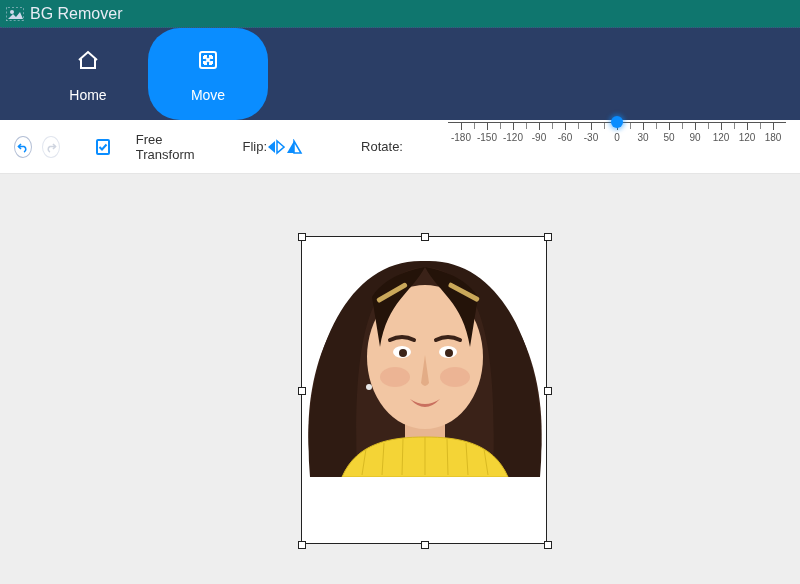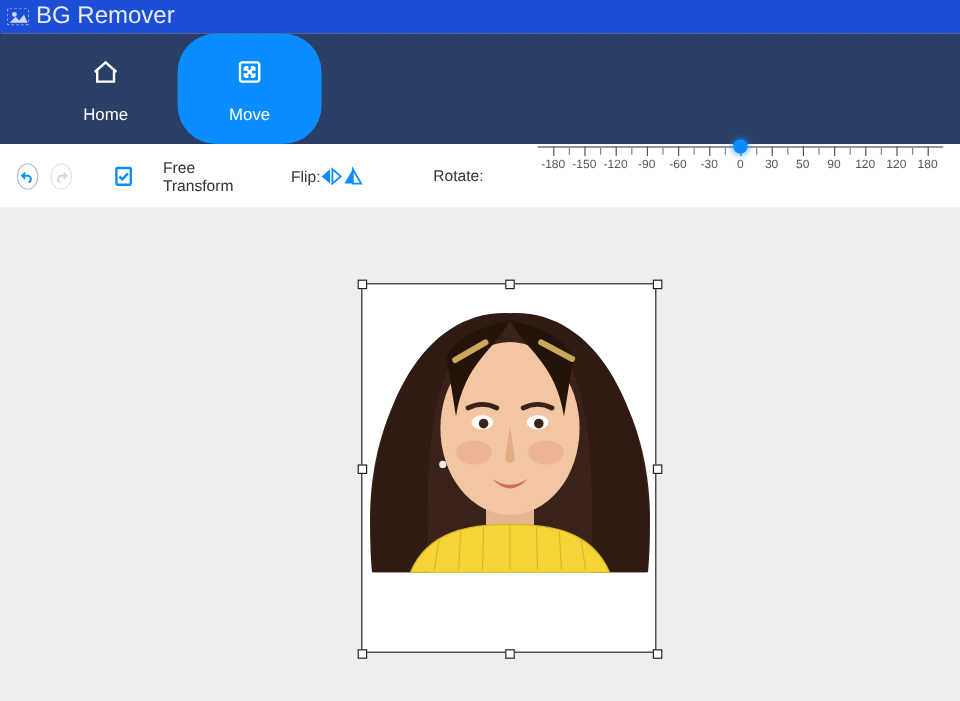--- a/index.html
+++ b/index.html
@@ -1,26 +1,26 @@
 <!DOCTYPE html>
 <html><head>
 <meta charset="utf-8">
 <style>
   * { box-sizing: border-box; margin: 0; padding: 0; }
   html, body { width: 800px; height: 584px; font-family: Arial, sans-serif; overflow: hidden; }
   body { background: #eeeeee; }
 
   .titlebar {
     height: 28px;
-    background: #1d4ed8;
+    background: #0f766e;
     color: #e8ecf5;
     display: flex;
     align-items: center;
     padding-left: 6px;
-    font-size: 20px;
+    font-size: 16px;
     border-bottom: 1px dotted #415283;
   }
   .titlebar .logo { display: inline-flex; margin-right: 6px; }
 
   .navbar {
     height: 92px;
     background: #2b3e66;
     display: flex;
     align-items: stretch;
     padding-left: 28px;
@@ -65,21 +65,21 @@
     border: 2px solid #0a8dff;
     border-radius: 2px;
     display: inline-flex;
     align-items: center;
     justify-content: center;
     cursor: pointer;
     margin-left: 26px;
   }
   .checkbox svg { display: block; }
   .free-transform-label { margin-left: 16px; }
-  .flip-group { display: flex; align-items: flex-end; margin-left: 26px; gap: 0; }
+  .flip-group { display: flex; align-items: center; margin-left: 26px; gap: 0; }
   .flip-btn { display:inline-flex; cursor:pointer; }
 
   .rotate-group { display: flex; align-items: center; margin-left: 48px; gap: 29px; }
   .rotate-scale {
     position: relative;
     margin-left: 16px;
     display: flex;
     align-items: flex-start;
     height: 30px;
   }

